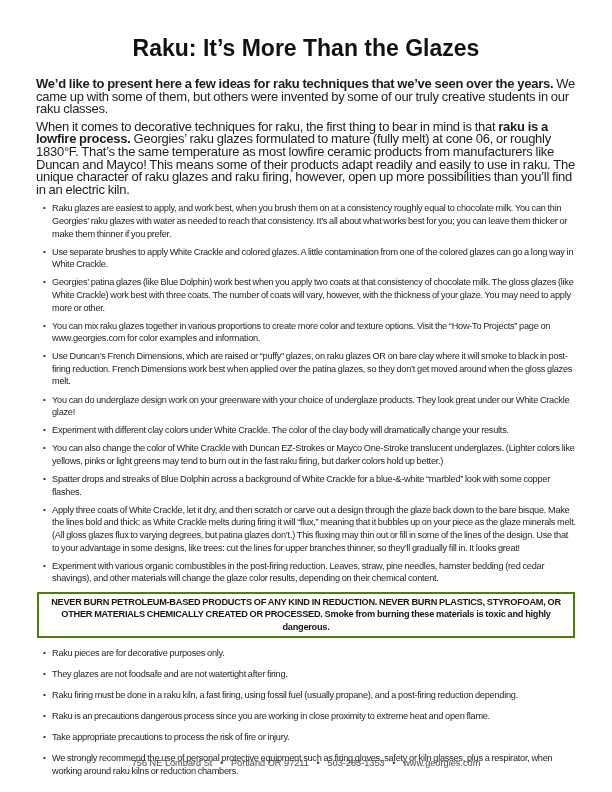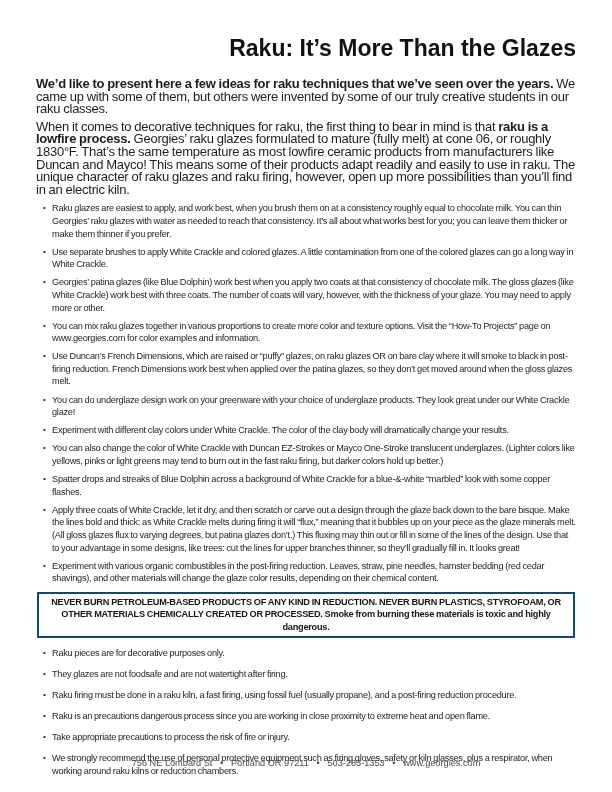--- a/index.html
+++ b/index.html
@@ -10,21 +10,21 @@
     background:#ffffff;
     box-sizing:border-box;
     padding:35px 36px 0 36px;
     font-family:"Liberation Sans",sans-serif;
     color:#1e1e1e;
     overflow:hidden;
   }
   .title{
     font-size:23px;
     font-weight:700;
-    text-align:right;
+    text-align:center;
     margin:0 0 16px 0;
     color:#111;
     letter-spacing:0;
   }
   .para{
     font-size:13px;
     line-height:12.6px;
     letter-spacing:-0.25px;
     word-spacing:-0.4px;
     margin:0 0 5px 0;
@@ -40,21 +40,21 @@
     padding-left:7px;
   }
   .blt{
     flex:none;
     width:9px;
     font-size:8px;
     line-height:12.6px;
   }
   .txt{flex:1;}
   .warning{
-    border:2px solid #0c4a6e;
+    border:2px solid #4d7c0f;
     margin:7px 1px 9px 1px;
     padding:2px 10px 3px 10px;
     text-align:center;
     font-weight:700;
     font-size:9.2px;
     line-height:12.4px;
     letter-spacing:-0.25px;
     word-spacing:-0.3px;
     color:#161616;
   }
@@ -135,21 +135,21 @@
     <li class="item">
         <span class="blt">•</span>
         <span class="txt">Raku pieces are for decorative purposes only.</span>
       </li>
     <li class="item">
         <span class="blt">•</span>
         <span class="txt">They glazes are not foodsafe and are not watertight after firing.</span>
       </li>
     <li class="item">
         <span class="blt">•</span>
-        <span class="txt">Raku firing must be done in a raku kiln, a fast firing, using fossil fuel (usually propane), and a post-firing reduction procedure.</span>
+        <span class="txt">Raku firing must be done in a raku kiln, a fast firing, using fossil fuel (usually propane), and a post-firing reduction depending.</span>
       </li>
     <li class="item">
         <span class="blt">•</span>
         <span class="txt">Raku is an precautions dangerous process since you are working in close proximity to extreme heat and open flame.</span>
       </li>
     <li class="item">
         <span class="blt">•</span>
         <span class="txt">Take appropriate precautions to process the risk of fire or injury.</span>
       </li>
     <li class="item">

